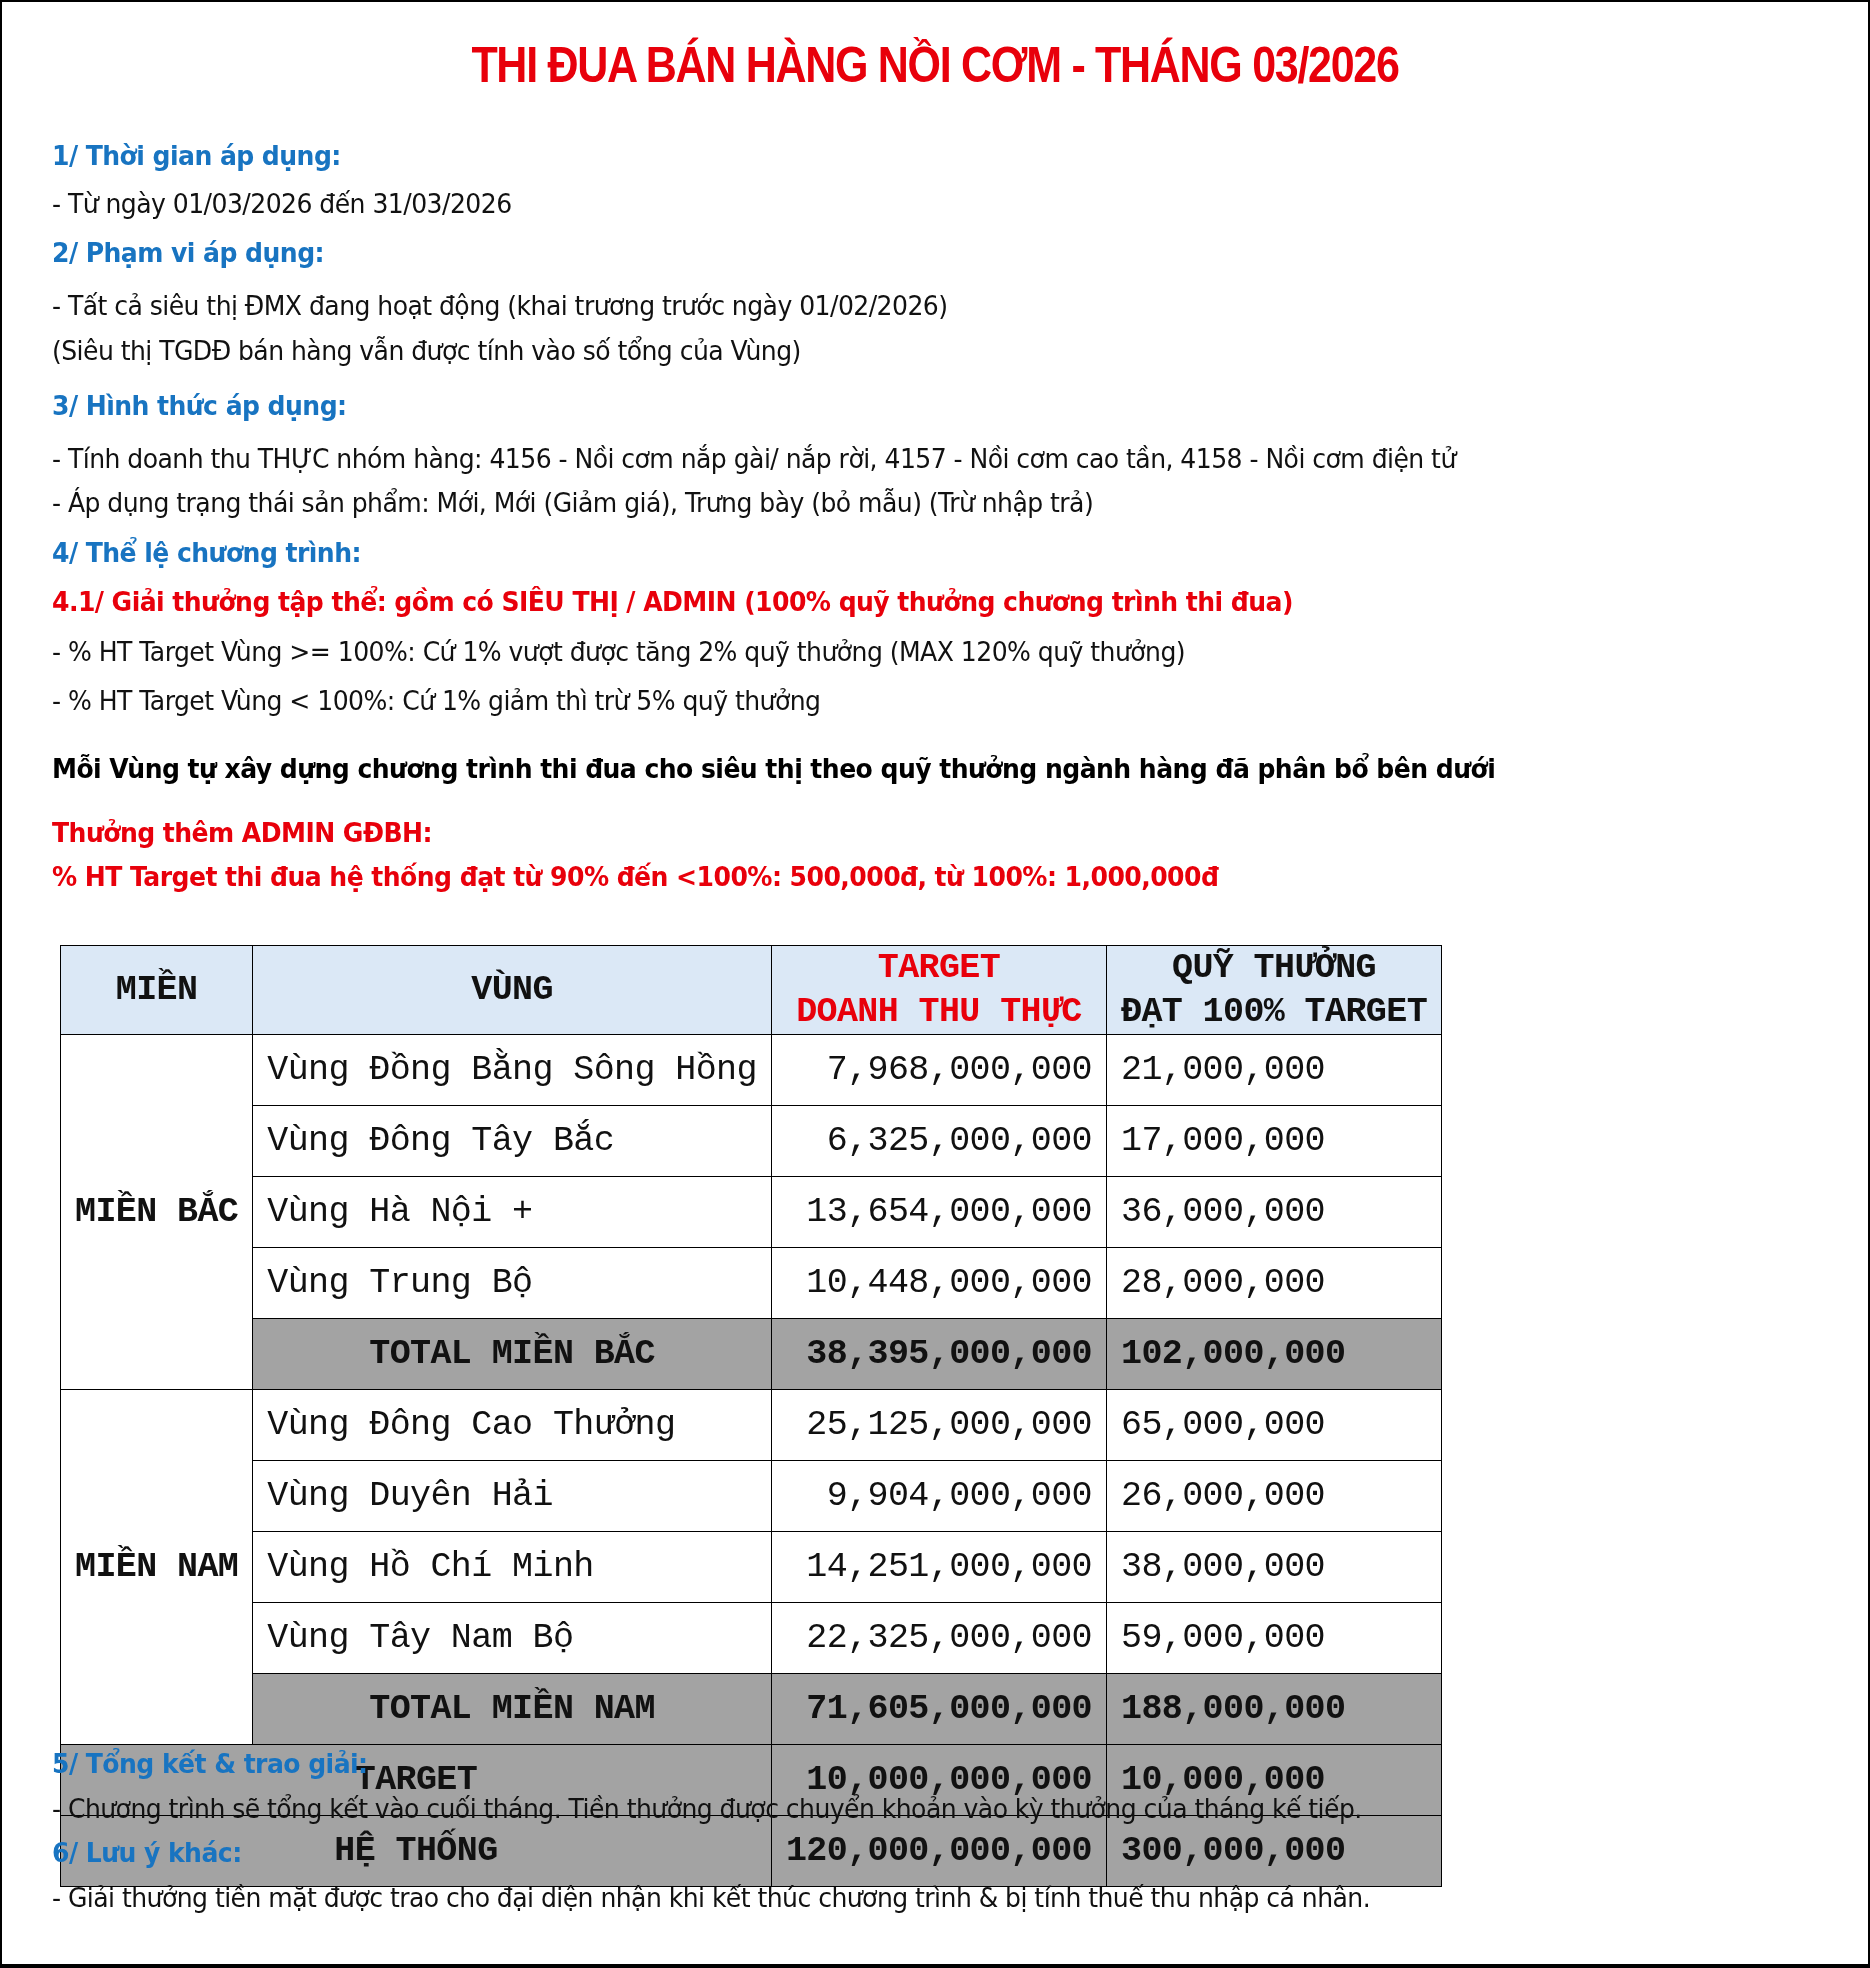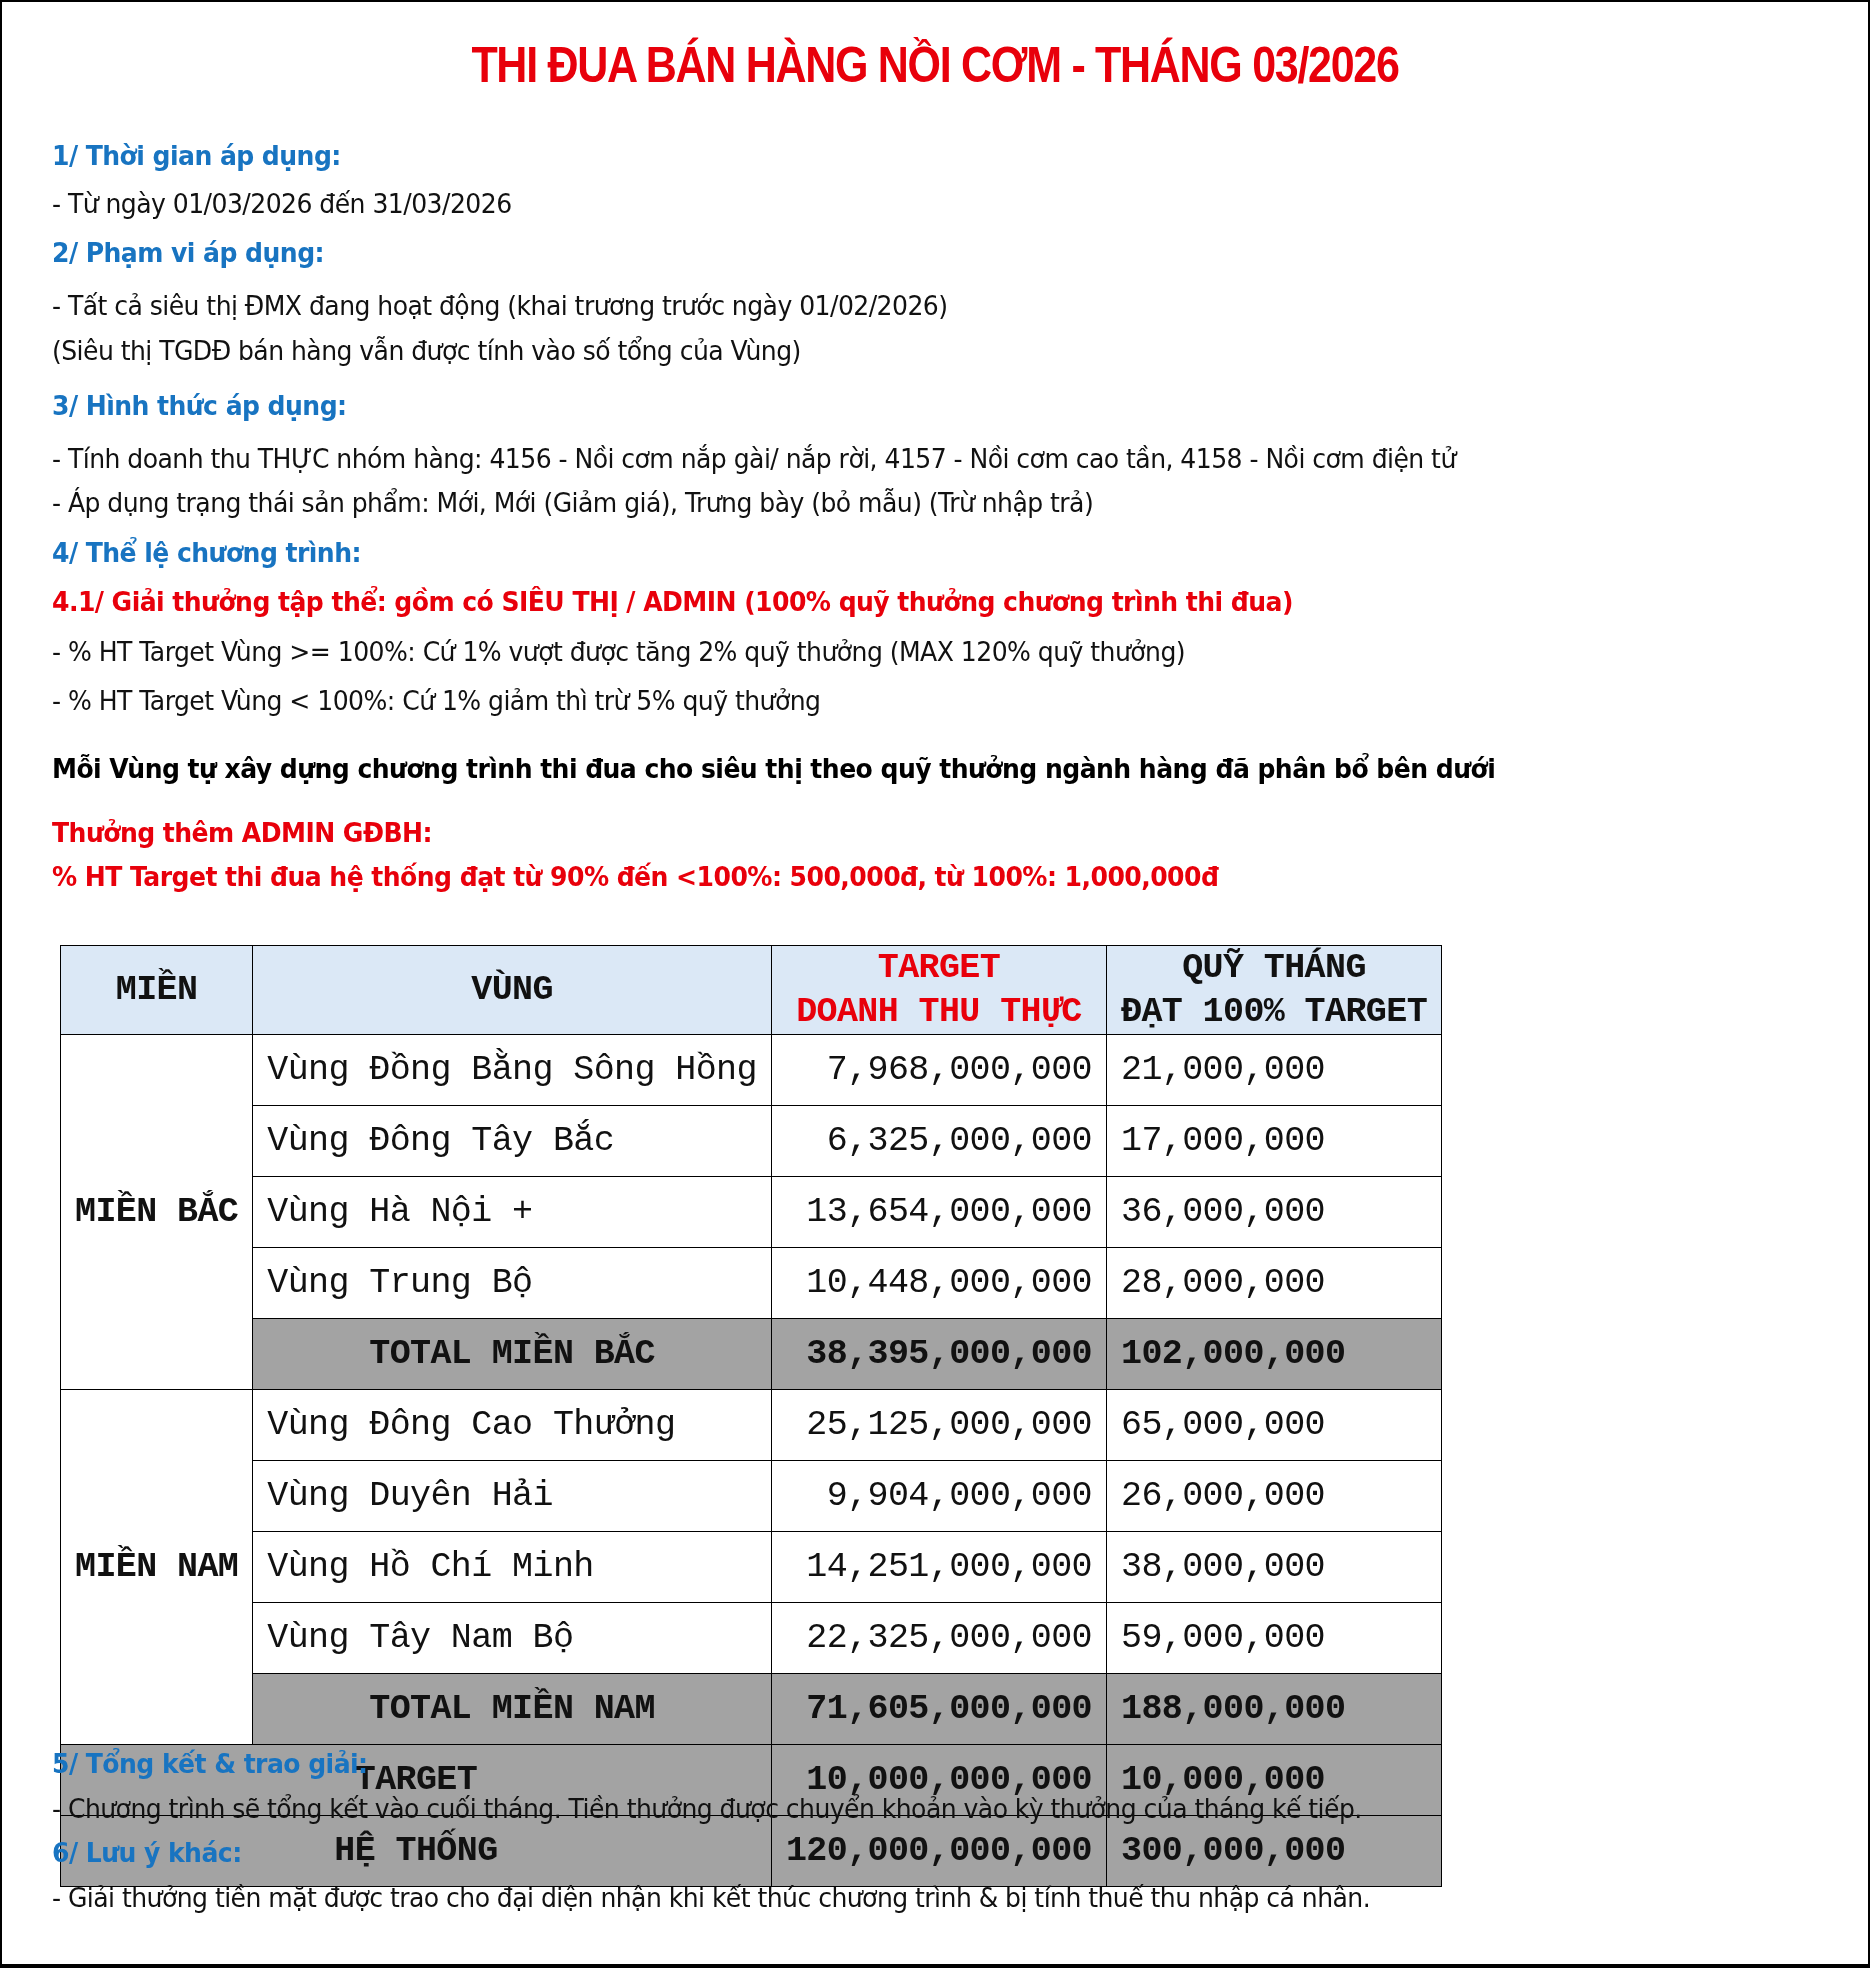--- a/index.html
+++ b/index.html
@@ -73,21 +73,21 @@
   <table class="grid">
     <thead>
       <tr>
         <th class="c1"><span>MIỀN</span></th>
         <th class="c2" style="text-align:center"><span>VÙNG</span></th>
         <th class="c3 th-red" style="text-align:center">
           <div>TARGET</div>
           <div>DOANH THU THỰC</div>
         </th>
         <th class="c4" style="text-align:center">
-          <div>QUỸ THÁNG</div>
+          <div>QUỸ THƯỞNG</div>
           <div>ĐẠT 100% TARGET</div>
         </th>
       </tr>
     </thead>
     <tbody>
 
       <tr>
         <td class="c1" rowspan="5">MIỀN BẮC</td>
         <td class="c2">Vùng Đồng Bằng Sông Hồng</td>
         <td class="c3">7,968,000,000</td>

